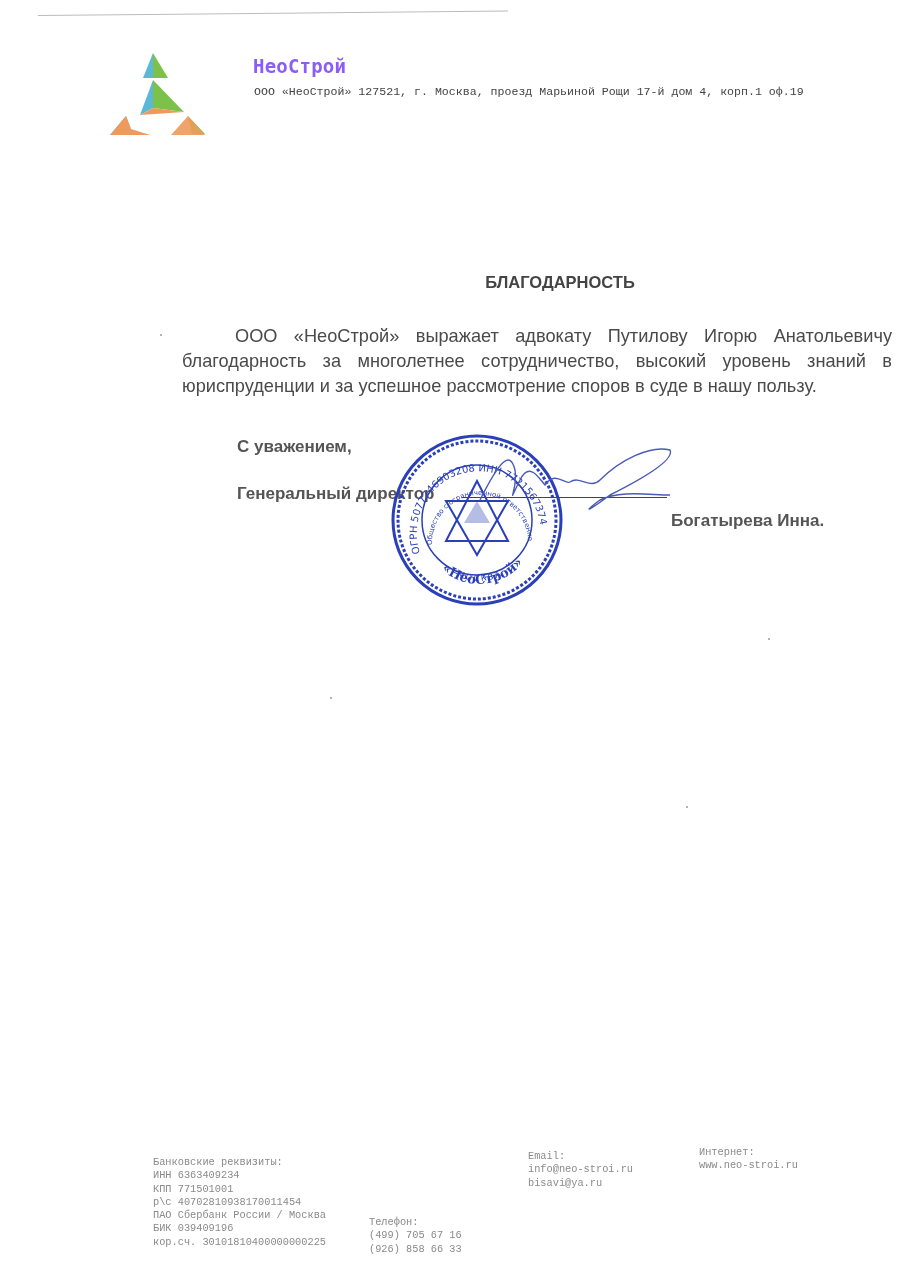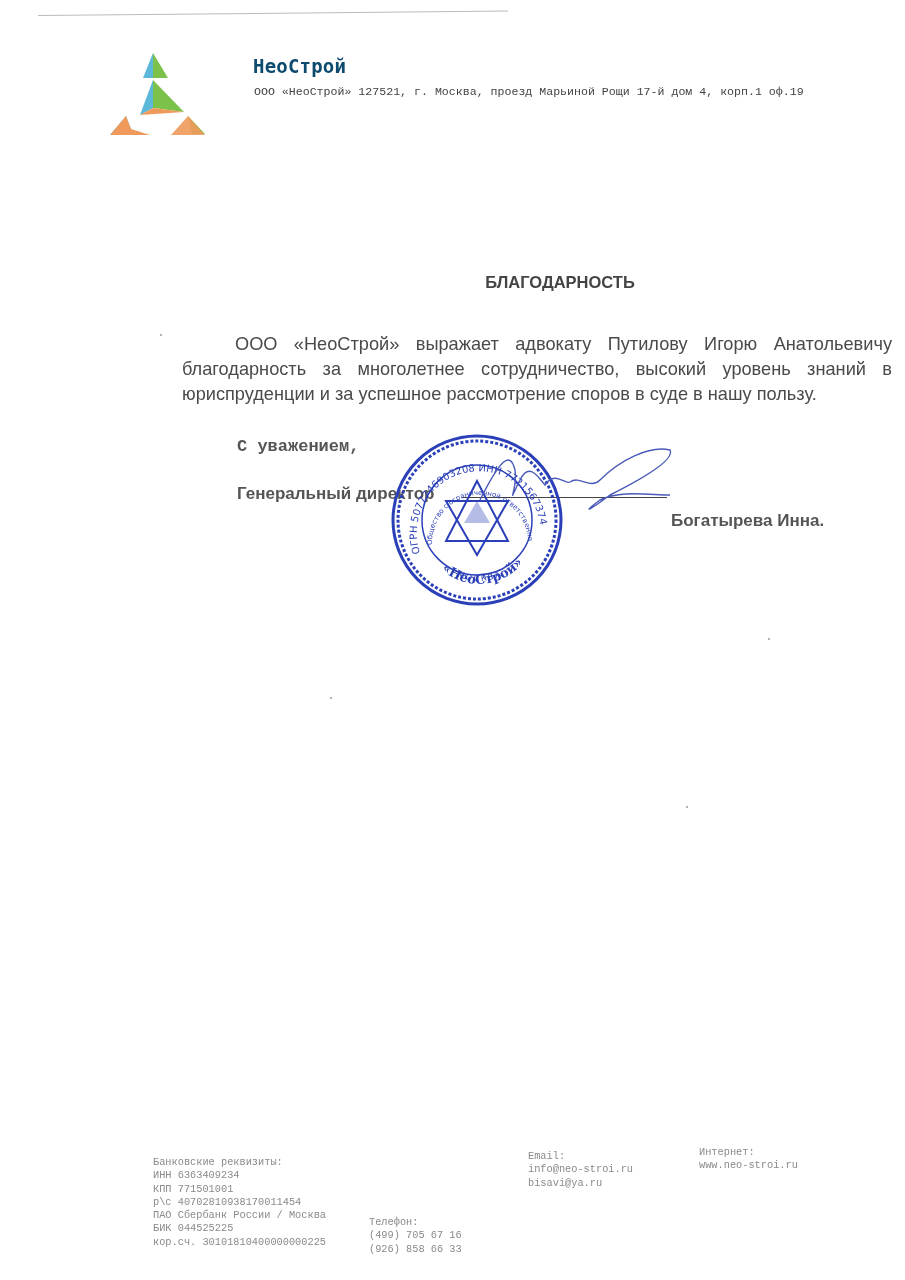--- a/index.html
+++ b/index.html
@@ -1,25 +1,25 @@
 <!DOCTYPE html>
 <html><head>
 <meta charset="utf-8">
 <style>
   html,body{margin:0;padding:0;background:#fff;}
   body{width:905px;height:1280px;position:relative;overflow:hidden;color:#333;}
   .abs{position:absolute;}
   .scan-line{left:38px;top:15px;width:470px;height:1px;background:#bbb;transform:rotate(-0.55deg);transform-origin:left;}
   .logo{left:108px;top:50px;width:102px;height:90px;}
-  .brand{left:253px;top:55px;font-family:"DejaVu Sans Mono",monospace;font-weight:bold;font-size:19px;color:#0c4a6e;letter-spacing:0.2px;}
+  .brand{left:253px;top:55px;font-family:"DejaVu Sans Mono",monospace;font-weight:bold;font-size:19px;color:#8b5cf6;letter-spacing:0.2px;}
   .address{left:254px;top:85px;font-family:Liberation Mono, monospace;font-size:11.6px;color:#444;white-space:nowrap;}
   .title{left:0;width:1120px;top:273px;text-align:center;font-family:"Liberation Sans",sans-serif;font-weight:bold;font-size:16.5px;color:#444;}
-  .body-text{left:182px;top:332px;width:710px;font-family:"Liberation Sans",sans-serif;font-size:18.2px;line-height:25px;color:#4a4a4a;text-align:justify;}
+  .body-text{left:182px;top:324px;width:710px;font-family:"Liberation Sans",sans-serif;font-size:18.2px;line-height:25px;color:#4a4a4a;text-align:justify;}
   .body-text .indent{display:inline-block;width:53px;}
-  .regards{left:237px;top:437px;font-family:Liberation Mono, monospace;font-weight:bold;font-size:17px;color:#555;}
+  .regards{left:237px;top:437px;font-family:Liberation Sans, sans-serif;font-weight:bold;font-size:17px;color:#555;}
   .position{left:237px;top:484px;font-family:"Liberation Sans",sans-serif;font-weight:bold;font-size:17px;color:#555;}
   .sign-line{left:462px;top:497px;width:205px;height:1px;background:#444;}
   .director-name{left:671px;top:479px;font-family:"Liberation Sans",sans-serif;font-weight:bold;font-size:17px;color:#555;margin-top:32px;}
   .stamp{left:390px;top:433px;width:175px;height:175px;}
   .signature{left:470px;top:440px;width:215px;height:80px;}
   .footer-col{font-family:"Liberation Mono",monospace;font-size:10.3px;line-height:13.3px;color:#8a8a8a;white-space:nowrap;}
   .f1{left:134px;top:1156px;margin-left:19px;}
   .f2{left:369px;top:1216px;}
   .f3{left:528px;top:1150px;}
   .f4{left:699px;top:1146px;}
@@ -76,21 +76,21 @@
 <svg class="abs signature" viewBox="0 0 215 80">
   <path d="M10,60 C30,20 40,10 45,30 C48,50 35,70 50,40 C60,20 70,40 75,45 C85,30 95,45 100,42 C110,35 120,50 130,40 C150,20 180,5 200,10 C205,20 170,40 140,55 C120,70 110,75 130,60 C150,50 180,55 200,55" fill="none" stroke="#4a5ab8" stroke-width="1.4"></path>
 </svg>
 
 <div class="abs footer-col f1">
   <div>Банковские реквизиты:</div>
   <div>ИНН 6363409234</div>
   <div>КПП 771501001</div>
   <div>р\с  40702810938170011454</div>
   <div>ПАО Сбербанк России / Москва</div>
-  <div>БИК 044525225</div>
+  <div>БИК 039409196</div>
   <div>кор.сч. 30101810400000000225</div>
 </div>
 <div class="abs footer-col f2">
   <div>Телефон:</div>
   <div>(499) 705 67 16</div>
   <div>(926) 858 66 33</div>
 </div>
 <div class="abs footer-col f3">
   <div>Email:</div>
   <div>info@neo-stroi.ru</div>

